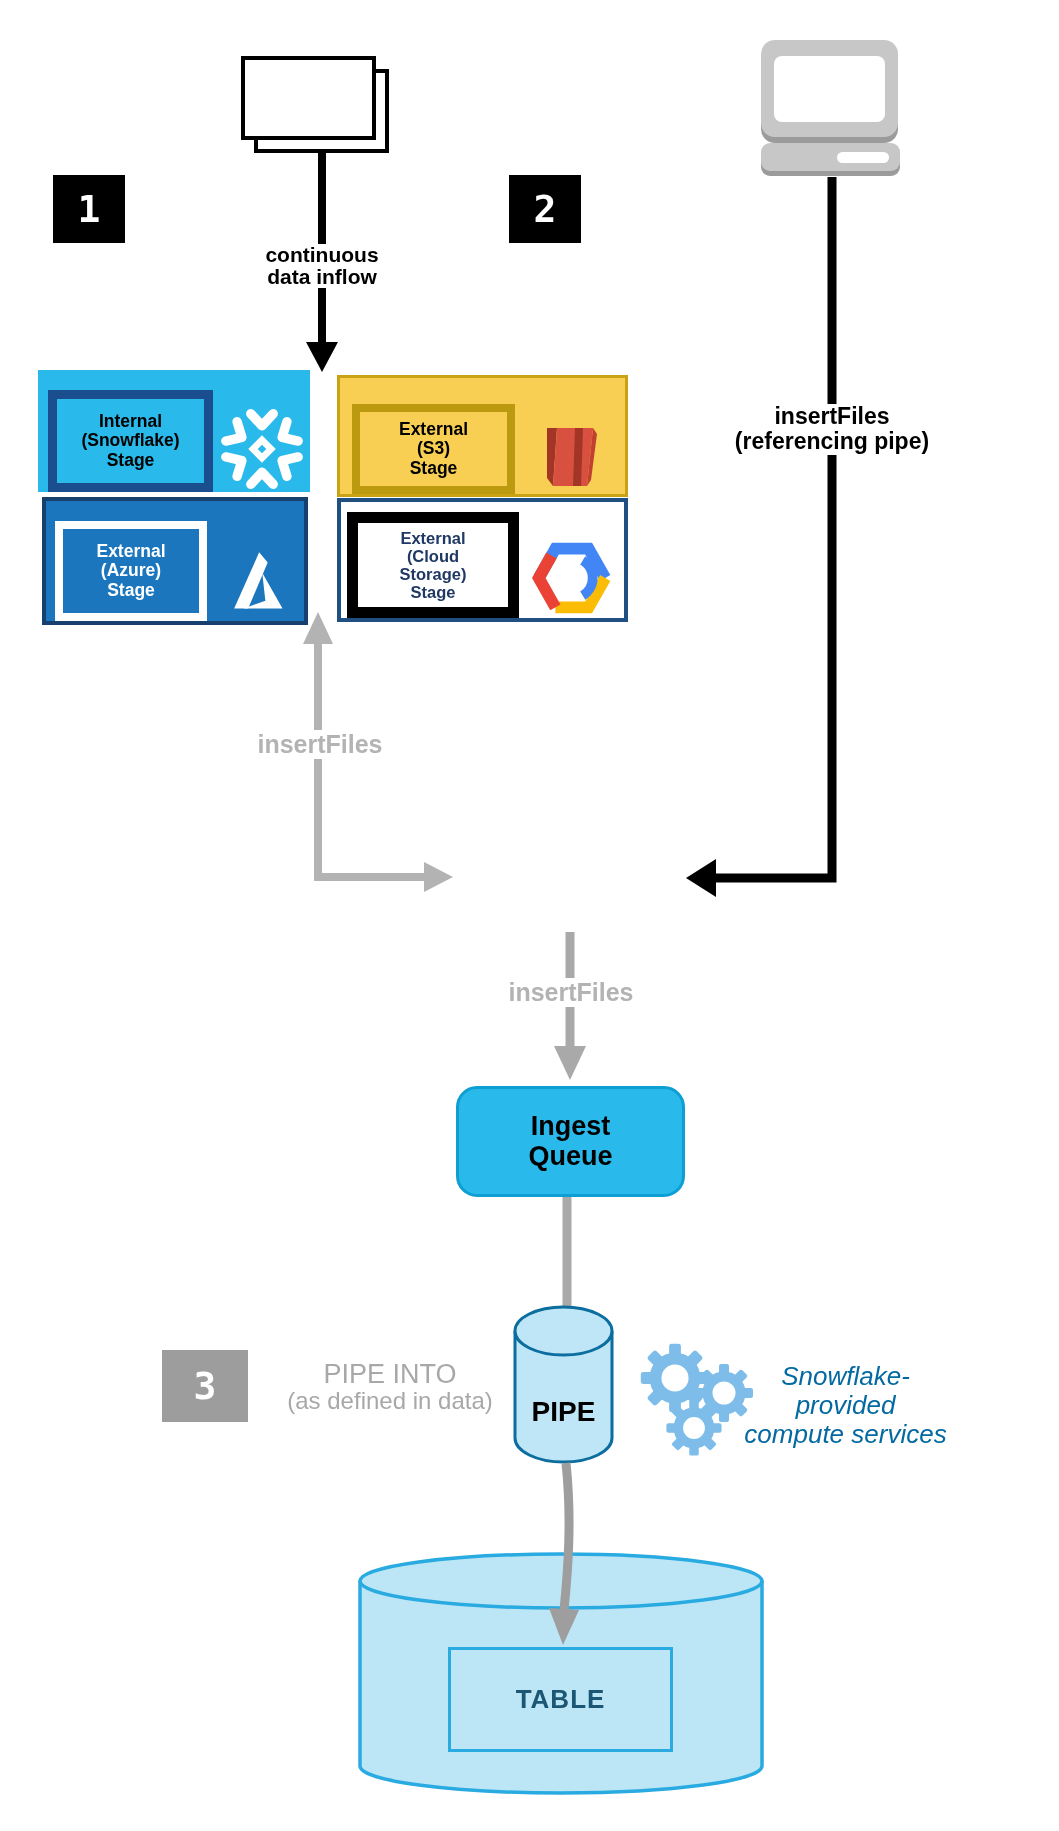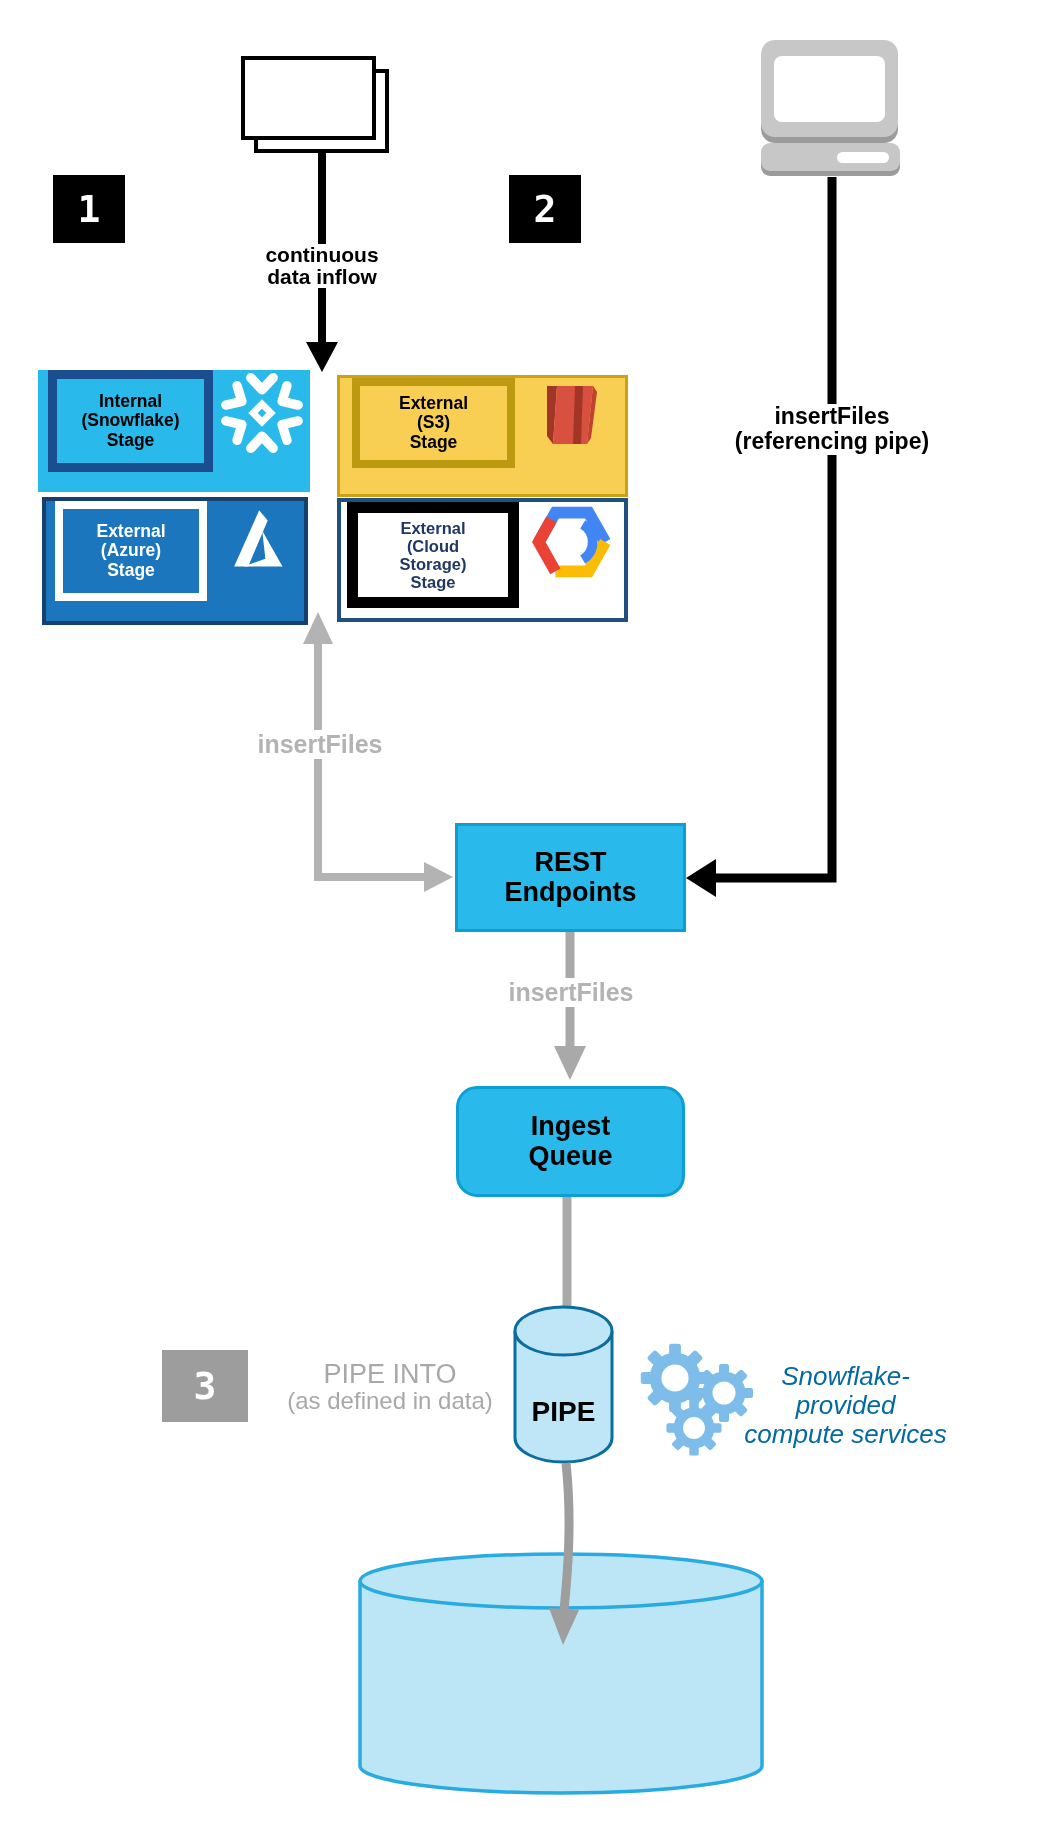--- a/index.html
+++ b/index.html
@@ -19,21 +19,21 @@
   .doc-label{font-size:23px;font-weight:bold;color:#000;line-height:1.05;}
 
   
   .flow-black{font-size:21px;font-weight:bold;color:#000;line-height:1.05;background:#fff;}
   .flow-black-lg{font-size:23px;font-weight:bold;color:#000;line-height:1.1;background:#fff;}
   .flow-gray{font-size:25px;font-weight:bold;color:#b3b3b3;background:#fff;}
   .copy-l1{font-size:27px;color:#a8a8a8;display:block;line-height:1.0;}
   .copy-l2{font-size:24px;color:#a8a8a8;display:block;line-height:1.1;}
 
   
-  .stage{box-sizing:border-box;display:flex;align-items:flex-start;}
+  .stage{box-sizing:border-box;display:flex;align-items:flex-end;}
   .stage-inner{box-sizing:border-box;display:flex;align-items:center;justify-content:center;
                text-align:center;font-weight:bold;font-size:17.5px;line-height:1.1;}
   .icon-zone{flex:1;display:flex;align-items:center;justify-content:center;}
 
   
   .node{background:#29b9ea;border:3px solid #0d9ed3;box-sizing:border-box;
         font-size:27px;font-weight:bold;color:#000;line-height:1.1;}
 
   .pipe-label{font-size:28px;font-weight:bold;color:#000;margin-top:28px;}
   .table-box{border:3px solid #29abe2;box-sizing:border-box;color:#1b5674;
@@ -234,25 +234,24 @@
 
   <div class="abs" style="left:761px;top:40px;">
     <div class="lap-monitor ctr">
       <div class="lap-screen"></div>
     </div>
     <div class="lap-base" style="margin-top:6px;position:relative;">
       <div class="lap-slot abs" style="left:76px;top:9px;"></div>
     </div>
   </div>
 
-  <div class="abs node pre ctr" style="left:455px;top:823px;width:231px;height:109px;">REST
-Endpoints</div>
 
   <div class="abs node pre ctr" style="left:456px;top:1086px;width:229px;height:111px;border-radius:21px;">Ingest
 Queue</div>
 
   <div class="abs pipe-label ctr" style="left:515px;top:1368px;width:97px;">PIPE</div>
 
   <div class="abs compute pre" style="left:738px;top:1362px;width:215px;">Snowflake-provided
 compute services</div>
 
+  <div class="abs table-box ctr" style="left:448px;top:1647px;width:225px;height:105px;">TABLE</div>
 
 </div>
 
 </body></html>

